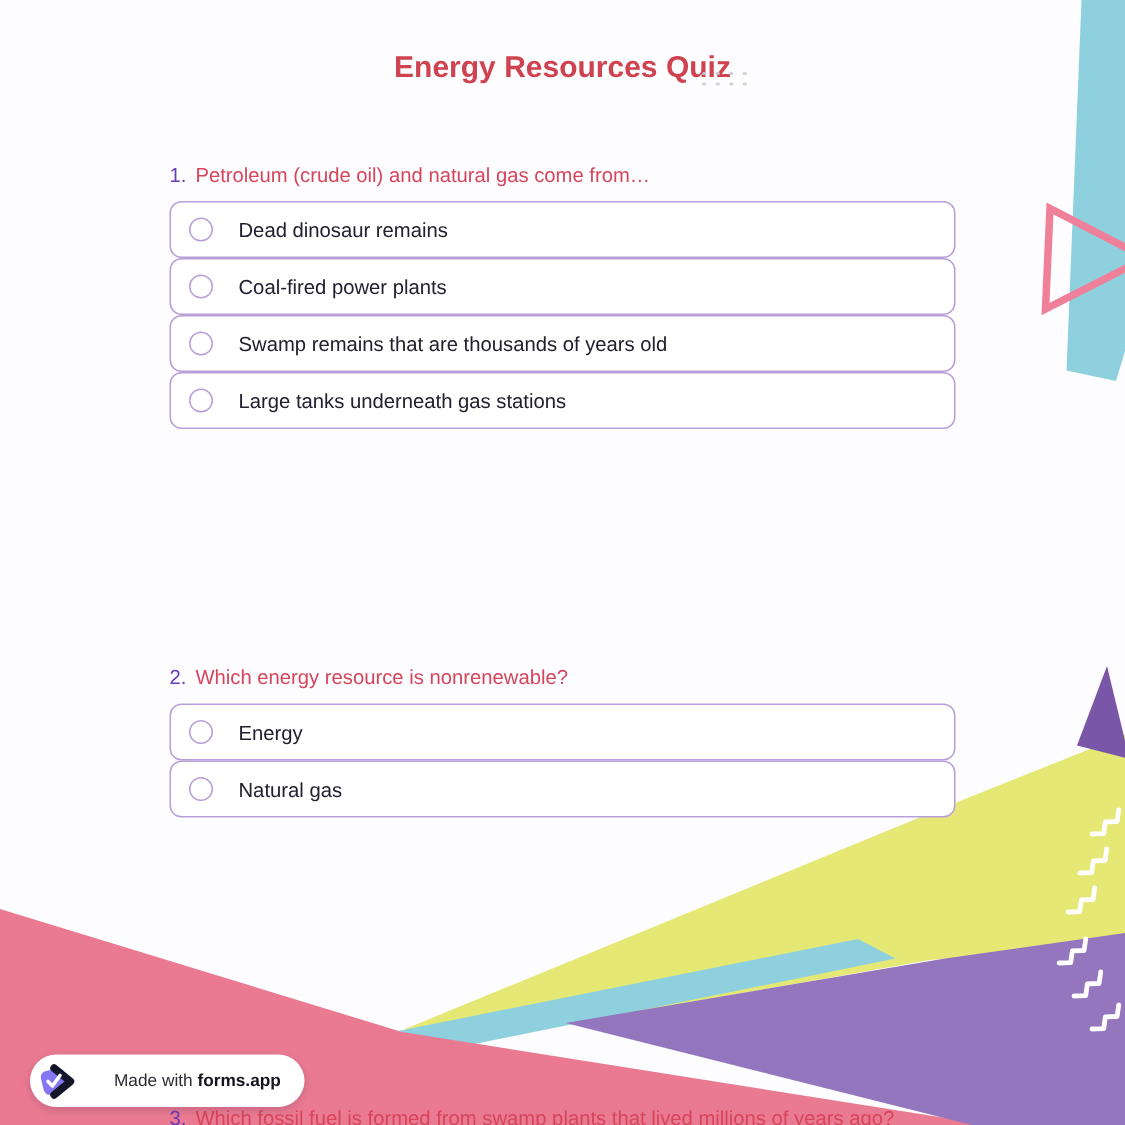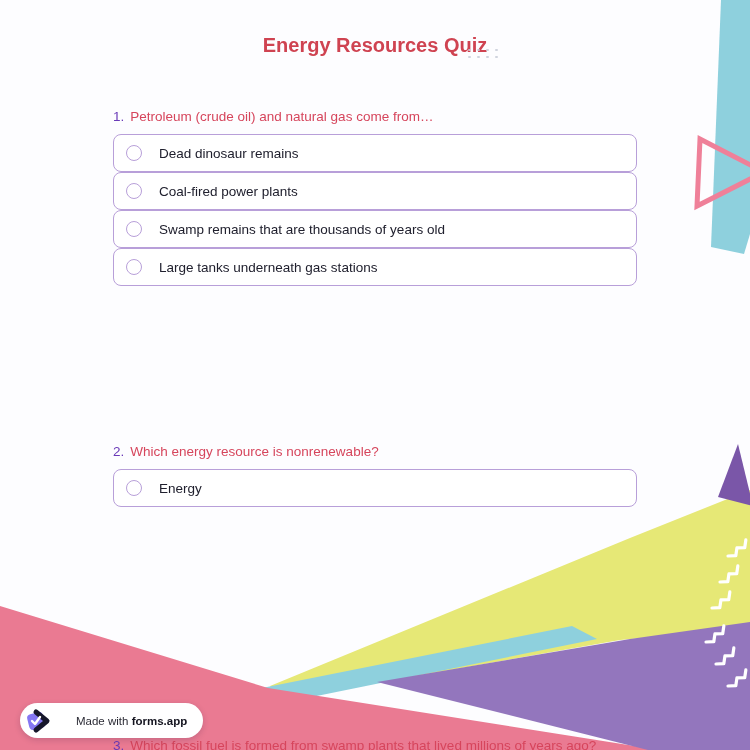--- a/index.html
+++ b/index.html
@@ -131,20 +131,24 @@
     <div class="q-label">
       <span class="q-num">2.</span><span class="q-text">Which energy resource is nonrenewable?</span>
     </div>
     <div class="options">
 
   <div class="option">
     <span class="radio"></span>
     <span class="option-label">Energy</span>
   </div>
 
+  <div class="option">
+    <span class="radio"></span>
+    <span class="option-label">Natural gas</span>
+  </div>
 
 
 </div>
   </div>
 
   <div class="question q3">
     <div class="q-label">
       <span class="q-num">3.</span><span class="q-text">Which fossil fuel is formed from swamp plants that lived millions of years ago?</span>
     </div>
     <div class="options"></div>

